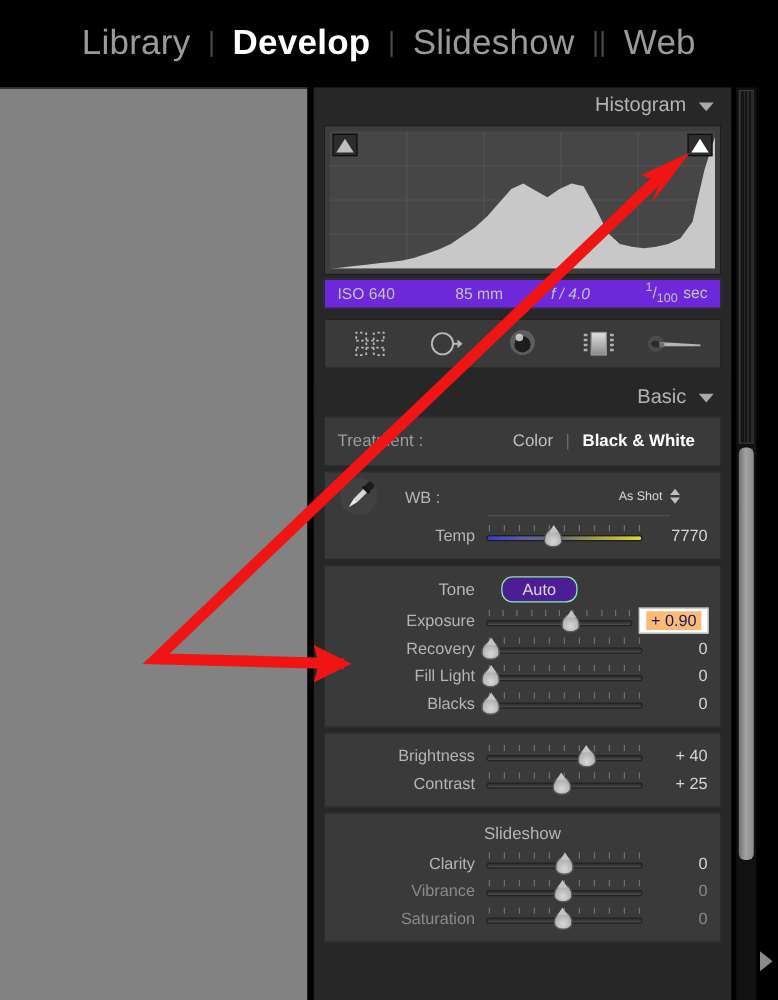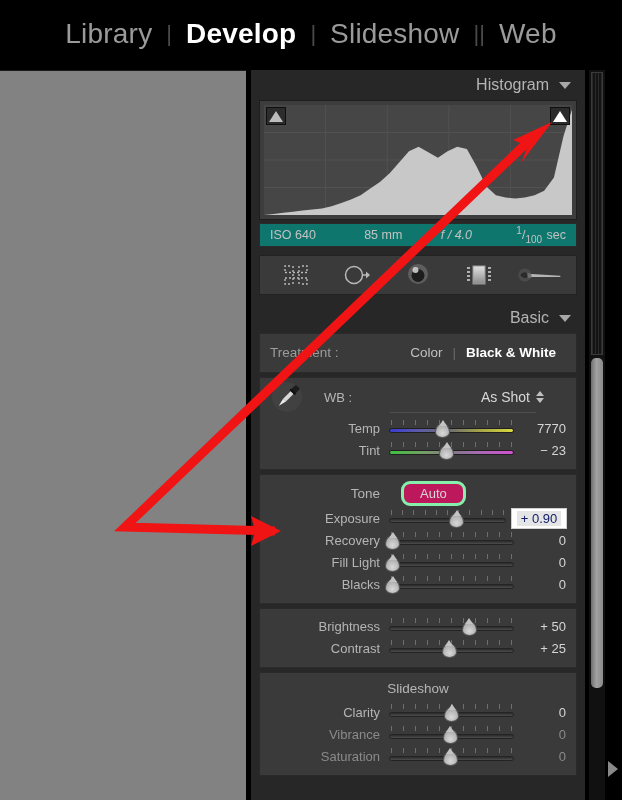--- a/index.html
+++ b/index.html
@@ -127,21 +127,21 @@
     border-left: 7px solid transparent;
     border-right: 7px solid transparent;
     border-bottom: 11px solid #bdbdbd;
   }
   .clip-tri.right i { border-bottom-color: #ffffff; }
 
   
   #exif-strip {
     margin: 3px 8px 0 8px;
     height: 24px;
-    background: #0f766e;
+    background: #6d28d9;
     border: 1px solid #2a2a2a;
     box-sizing: border-box;
     display: flex;
     align-items: center;
     font-size: 12.5px;
     color: #c2c2c2;
     padding: 0 10px;
   }
   #exif-strip .ex { flex: 1; }
   #exif-strip .ex.iso { flex: 1.05; }
@@ -225,21 +225,21 @@
   .wb-label { font-size: 13px; color: #b5b5b5; margin-left: 14px; }
   .wb-value-wrap {
     flex: 1;
     display: flex;
     align-items: center;
     justify-content: flex-end;
     padding-right: 22px;
     gap: 6px;
     cursor: pointer;
   }
-  .wb-value { font-size: 14px; color: #d8d8d8; }
+  .wb-value { font-size: 10px; color: #d8d8d8; }
   .updown { display:flex; flex-direction: column; gap: 2px; }
   .updown i {
     display:block; width:0; height:0;
     border-left: 4px solid transparent;
     border-right: 4px solid transparent;
   }
   .updown i.u { border-bottom: 5px solid #c0c0c0; }
   .updown i.d { border-top: 5px solid #c0c0c0; }
   .wb-divider { height:1px; background:#4e4e4e; margin: 2px 30px 4px 120px; }
 
@@ -311,22 +311,22 @@
     margin-bottom: 2px;
   }
   .group-head .gh-title {
     width: 110px;
     text-align: right;
     padding-right: 9px;
     font-size: 13.5px;
     color: #b5b5b5;
   }
   .auto-btn {
-    background: #be185d;
-    border: 3px solid #86efac;
+    background: #4c1d95;
+    border: 1px solid #86efac;
     border-radius: 9px;
     color: #d8d8d8;
     font-size: 13px;
     padding: 2px 16px;
     margin-left: 12px;
     cursor: pointer;
   }
   .center-head {
     text-align: center;
     font-size: 13.5px;
@@ -343,21 +343,21 @@
     outline: 1px solid #cfcfcf;
     box-sizing: border-box;
     width: 54px;
     padding: 1px 4px;
     color: #101a66;
     font-size: 13px;
     text-align: center;
     box-shadow: 0 0 0 1px #8d8d8d;
   }
   .val.editing span {
-    background: #e5e5e5;
+    background: #fdba74;
     padding: 0 3px;
     display: inline-block;
     width: 100%;
     box-sizing: border-box;
   }
 
   
   #scrollbar {
     position: absolute;
     left: 588px; top: 70px;
@@ -571,41 +571,20 @@
                 <s></s>
                 <s></s>
                 <s></s>
                 <s></s>
               </div>
               <div class="track temp"></div>
               <div class="knob" style="left:43%"></div>
             </div>
             <span class="val">7770</span>
           </div>
-          <div class="row">
-            <span class="lbl">Tint</span>
-            <div class="slider">
-              <div class="ticks">
-                <s></s>
-                <s></s>
-                <s></s>
-                <s></s>
-                <s></s>
-                <s></s>
-                <s></s>
-                <s></s>
-                <s></s>
-                <s></s>
-                <s></s>
-              </div>
-              <div class="track tint"></div>
-              <div class="knob" style="left:46%"></div>
-            </div>
-            <span class="val">− 23</span>
-          </div>
         </div>
     </div>
 
     <div class="section">
       <div class="group-head">
         <span class="gh-title">Tone</span>
         <span class="auto-btn">Auto</span>
       </div>
       <div id="tone-sliders">
           <div class="row">
@@ -709,21 +688,21 @@
                 <s></s>
                 <s></s>
                 <s></s>
                 <s></s>
                 <s></s>
                 <s></s>
               </div>
               <div class="track"></div>
               <div class="knob" style="left:64%"></div>
             </div>
-            <span class="val">+ 50</span>
+            <span class="val">+ 40</span>
           </div>
           <div class="row">
             <span class="lbl">Contrast</span>
             <div class="slider">
               <div class="ticks">
                 <s></s>
                 <s></s>
                 <s></s>
                 <s></s>
                 <s></s>

